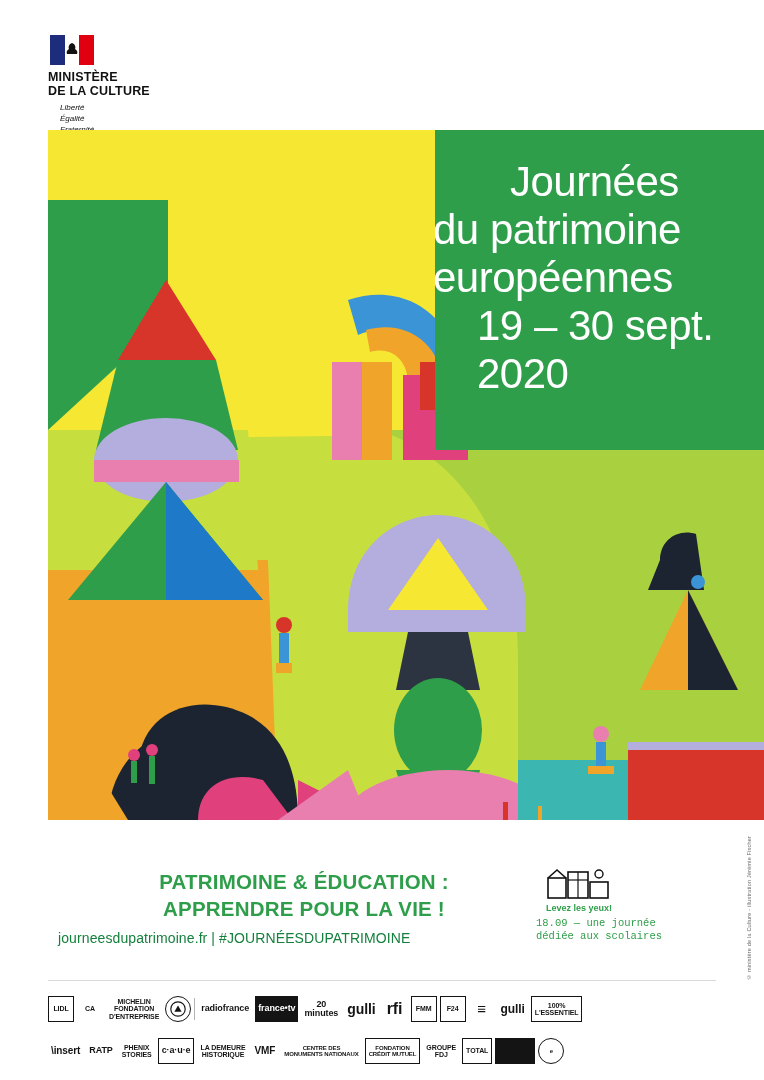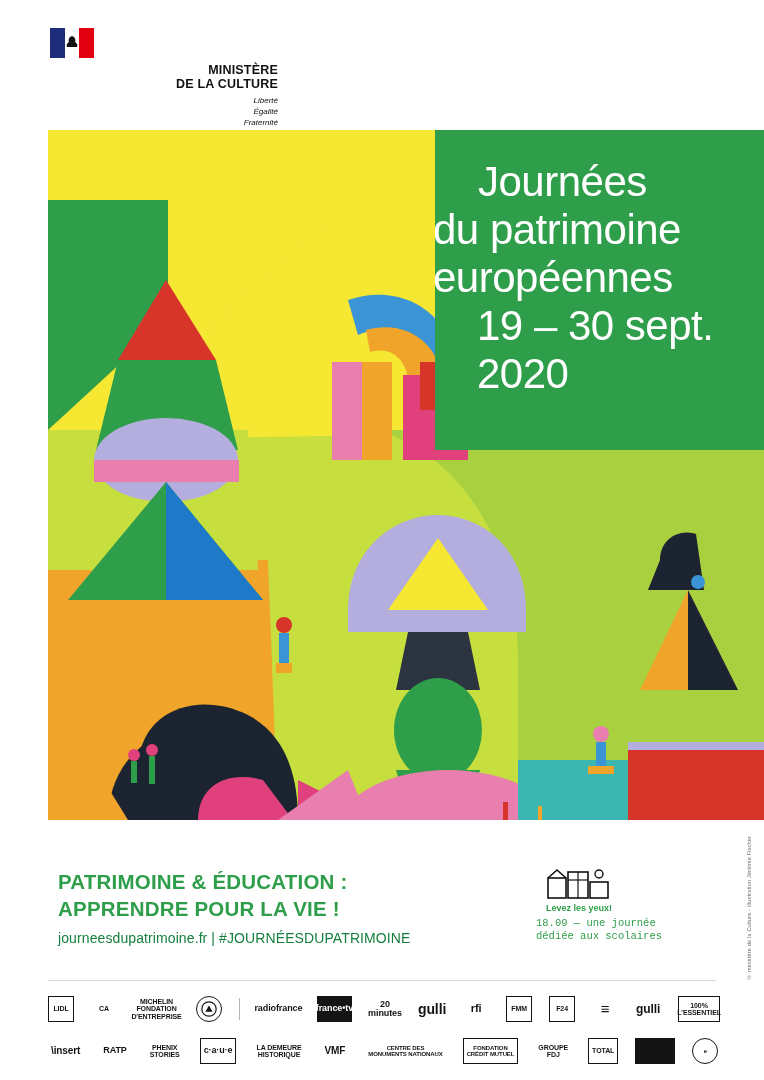--- a/index.html
+++ b/index.html
@@ -13,23 +13,22 @@
     position: relative;
     overflow: hidden;
     font-family: "Liberation Sans", sans-serif;
     color: #1a1a1a;
   }
 
   
   .ministry {
     position: absolute;
     left: 48px;
-    top: 28px;
+    top: 35px;
     width: 230px;
-    text-align: right;
   }
   .flag {
     width: 44px;
     height: 30px;
     display: flex;
     position: relative;
     margin-left: 2px;
   }
   .flag .band { width: 14.6px; height: 30px; }
   .flag .blue { background: #1d2c7b; }
@@ -53,20 +52,21 @@
     letter-spacing: 0.2px;
     color: #111;
     text-transform: uppercase;
   }
   .devise {
     margin-top: 5px;
     font-size: 8px;
     font-style: italic;
     line-height: 1.35;
     color: #111;
+    margin-left: 12px;
   }
 
   
   .poster {
     position: absolute;
     left: 48px;
     top: 130px;
     width: 716px;
     height: 690px;
     overflow: hidden;
@@ -87,21 +87,21 @@
     padding: 28px 6px 0 0;
     overflow: hidden;
   }
   .title-block .line {
     font-size: 42px;
     line-height: 1.14;
     font-weight: 400;
     letter-spacing: -0.5px;
     white-space: nowrap;
   }
-  .title-block .line.l1 { margin-left: 43px; }
+  .title-block .line.l1 { margin-left: 75px; }
   .title-block .line.l2 { margin-left: -2px; }
   .title-block .line.l3 { margin-left: -2px; }
   .title-block .line.l4 { margin-left: 42px; }
   .title-block .line.l5 { margin-left: 42px; }
 
   
   .credit {
     position: absolute;
     right: 4px;
     top: 840px;
@@ -111,23 +111,24 @@
     color: #6b6b6b;
     writing-mode: vertical-rl;
     transform: rotate(180deg);
     white-space: nowrap;
     letter-spacing: 0.2px;
   }
 
   
   .slogan {
     position: absolute;
-    left: 58px;
+    left: 69px;
     top: 868px;
     width: 470px;
+    text-align: center;
   }
   .slogan .l {
     color: #2f9e4a;
     font-size: 20.5px;
     font-weight: bold;
     letter-spacing: 0.2px;
     line-height: 1.33;
   }
   .urls {
     position: absolute;
@@ -173,21 +174,21 @@
     width: 668px;
     height: 1px;
     background: #d9d9d9;
   }
   .logos {
     position: absolute;
     left: 48px;
     width: 672px;
     display: flex;
     align-items: center;
-    gap: 17px;
+    gap: 3px;
   }
   .logos.row1 { top: 996px; }
   .logos.row2 { top: 1038px; }
 
   .logo {
     height: 26px;
     min-width: 26px;
     display: flex;
     align-items: center;
     justify-content: center;
@@ -364,21 +365,21 @@
       <circle cx="10" cy="10" r="8" fill="none" stroke="#141414" stroke-width="1.3"></circle>
       <path d="M6 13 L10 6 L14 13 Z" fill="#141414"></path>
     </svg>
   </div>
   <div class="vsep"></div>
   <div class="logo" style="font-size:9px;font-weight:bold">radiofrance</div>
   <div class="logo solid" style="font-size:9px">france•tv</div>
   <div class="logo" style="white-space:pre;font-size:9px">20
 minutes</div>
   <div class="logo" style="font-size:14px">gulli</div>
-  <div class="logo" style="font-size:11px">rfi</div>
+  <div class="logo" style="font-size:16px">rfi</div>
   <div class="logo boxed">FMM</div>
   <div class="logo boxed">F24</div>
   <div class="logo" style="font-size:15px">≡</div>
   <div class="logo" style="font-size:12px">gulli</div>
   <div class="logo boxed" style="white-space:pre">100%
 L'ESSENTIEL</div>
 </div>
 
 <div class="logos row2">
   <div class="logo" style="font-size:10px">\insert</div>

